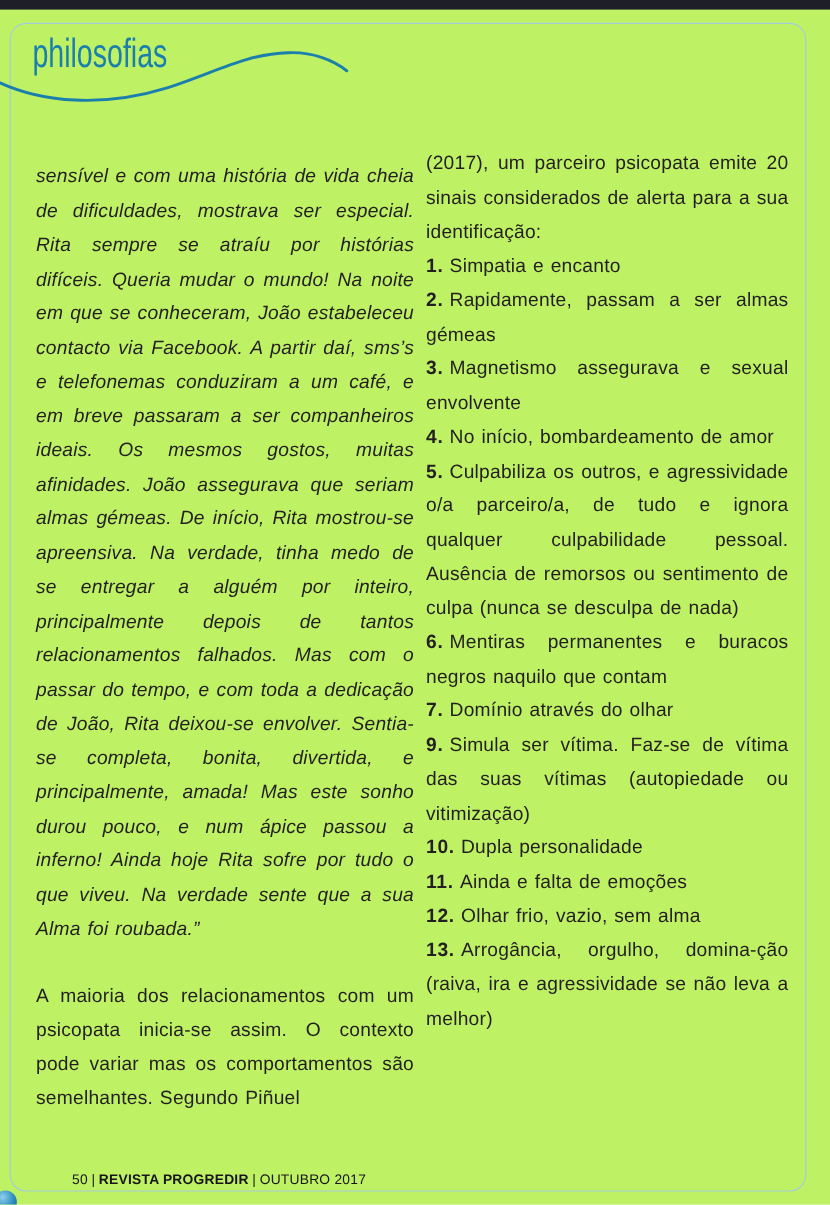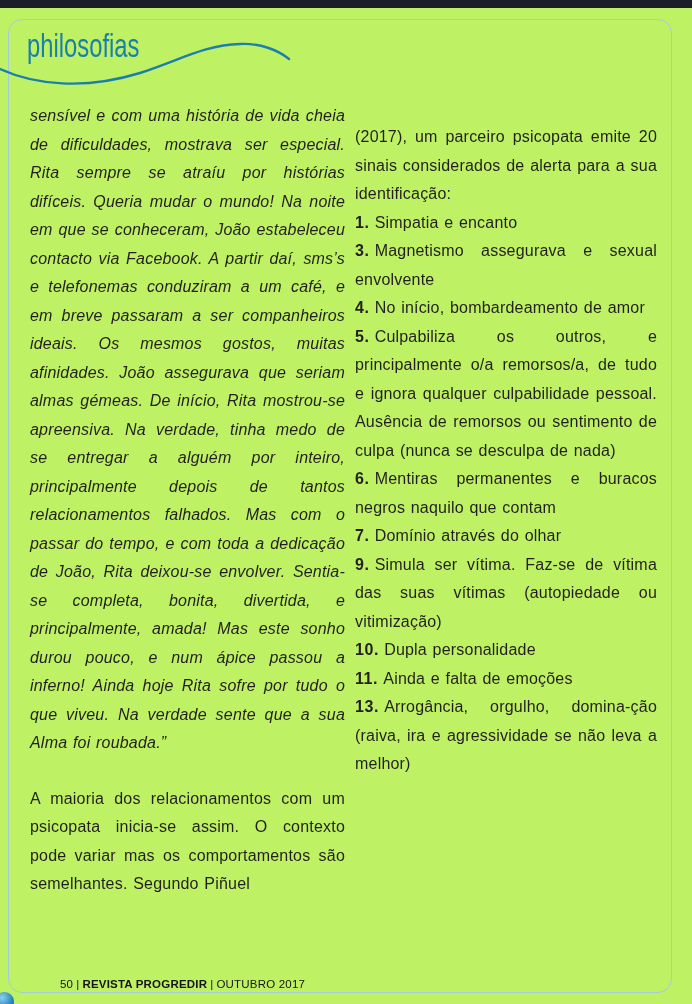--- a/index.html
+++ b/index.html
@@ -17,21 +17,21 @@
     position:absolute; left:27px; top:26px; margin:0;
     font-size:34px; font-weight:normal; color:#1b7fae;
     transform:scaleX(0.70); transform-origin:left top; white-space:nowrap;
     letter-spacing:0px;
   }
   .wave { position:absolute; left:0; top:40px; }
   .columns {
     position:absolute; left:30px; top:102px; width:627px;
     display:flex; gap:10px;
   }
-  .col-left  { width:315px; }
+  .col-left  { width:315px;margin-top:32px; }
   .col-right { width:302px;margin-top:21px; }
   .columns p {
     margin:0; text-align:justify; font-size:16px; line-height:28.5px;
     letter-spacing:0.2px; word-spacing:1px;
   }
   .quote { font-style:italic; }
   .mt { margin-top:27px !important; }
   .signal .num { font-weight:bold; margin-right:0.32em; letter-spacing:0.6px; }
   .footer {
     position:absolute; left:30px; top:978px; font-size:11.5px; color:#17141a;
@@ -63,28 +63,30 @@
 
     <div class="col-left">
       <p class="quote">sensível e com uma história de vida cheia de dificuldades, mostrava ser especial. Rita sempre se atraíu por histórias difíceis. Queria mudar o mundo! Na noite em que se conheceram, João estabeleceu contacto via Facebook. A partir daí, sms’s e telefonemas conduziram a um café, e em breve passaram a ser companheiros ideais. Os mesmos gostos, muitas afinidades. João assegurava que seriam almas gémeas. De início, Rita mostrou-se apreensiva. Na verdade, tinha medo de se entregar a alguém por inteiro, principalmente depois de tantos relacionamentos falhados. Mas com o passar do tempo, e com toda a dedicação de João, Rita deixou-se envolver. Sentia-se completa, bonita, divertida, e principalmente, amada! Mas este sonho durou pouco, e num ápice passou a inferno! Ainda hoje Rita sofre por tudo o que viveu. Na verdade sente que a sua Alma foi roubada.”</p>
       <p class="mt">A maioria dos relacionamentos com um psicopata inicia-se assim. O contexto pode variar mas os comportamentos são semelhantes. Segundo Piñuel</p>
     </div>
 
     <div class="col-right">
       <p>(2017), um parceiro psicopata emite 20 sinais considerados de alerta para a sua identificação:</p>
 
       <p class="signal"><b class="num">1.</b><span>Simpatia e encanto</span></p>
+      <p class="signal"><b class="num">2.</b><span>Rapidamente, passam a ser almas gémeas</span></p>
       <p class="signal"><b class="num">3.</b><span>Magnetismo assegurava e sexual envolvente</span></p>
       <p class="signal"><b class="num">4.</b><span>No início, bombardeamento de amor</span></p>
-      <p class="signal"><b class="num">5.</b><span>Culpabiliza os outros, e principalmente o/a remorsos/a, de tudo e ignora qualquer culpabilidade pessoal. Ausência de remorsos ou sentimento de culpa (nunca se desculpa de nada)</span></p>
+      <p class="signal"><b class="num">5.</b><span>Culpabiliza os outros, e agressividade o/a parceiro/a, de tudo e ignora qualquer culpabilidade pessoal. Ausência de remorsos ou sentimento de culpa (nunca se desculpa de nada)</span></p>
       <p class="signal"><b class="num">6.</b><span>Mentiras permanentes e buracos negros naquilo que contam</span></p>
       <p class="signal"><b class="num">7.</b><span>Domínio através do olhar</span></p>
       <p class="signal"><b class="num">9.</b><span>Simula ser vítima. Faz-se de vítima das suas vítimas (autopiedade ou vitimização)</span></p>
       <p class="signal"><b class="num">10.</b><span>Dupla personalidade</span></p>
       <p class="signal"><b class="num">11.</b><span>Ainda e falta de emoções</span></p>
+      <p class="signal"><b class="num">12.</b><span>Olhar frio, vazio, sem alma</span></p>
       <p class="signal"><b class="num">13.</b><span>Arrogância, orgulho, domina-ção (raiva, ira e agressividade se não leva a melhor)</span></p>
     </div>
 
   </div>
 
   <div class="footer">
     <span>50</span><span class="sep">|</span><span class="mag">REVISTA PROGREDIR</span><span class="sep">|</span><span>OUTUBRO 2017</span>
   </div>
 
   <div class="corner-ball"></div>

